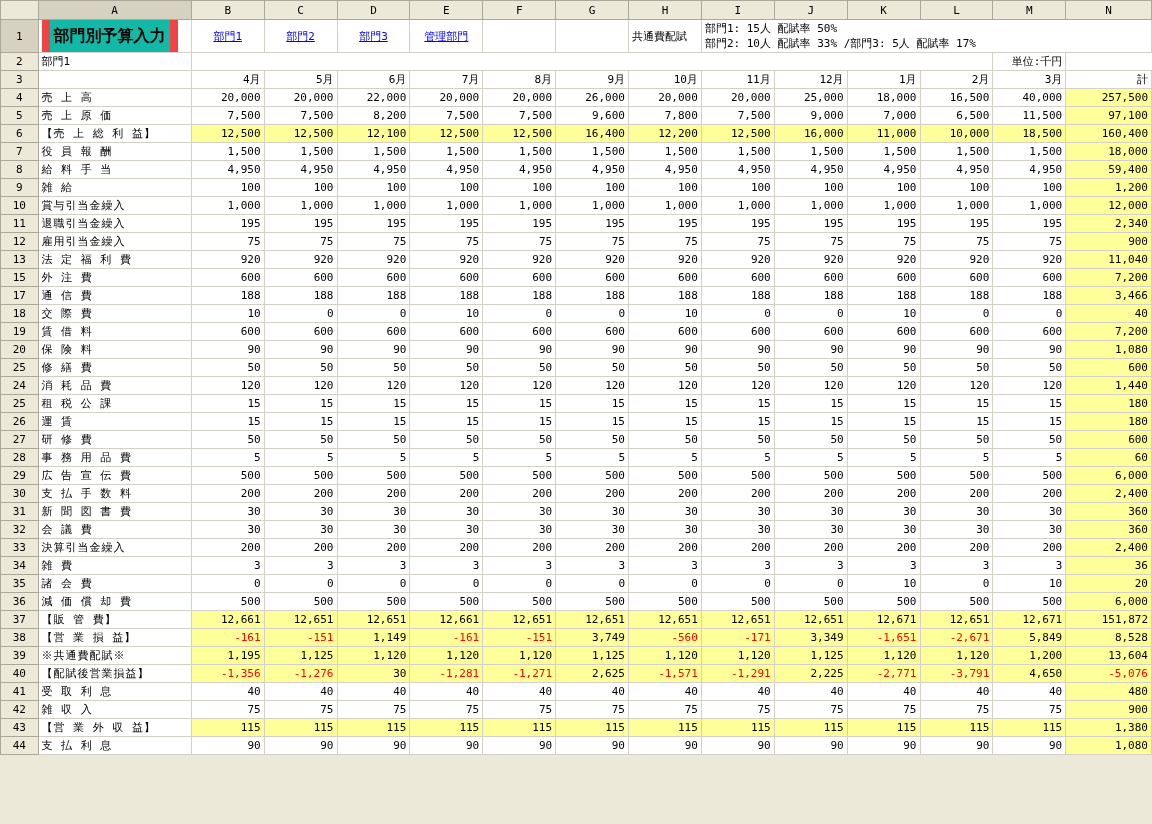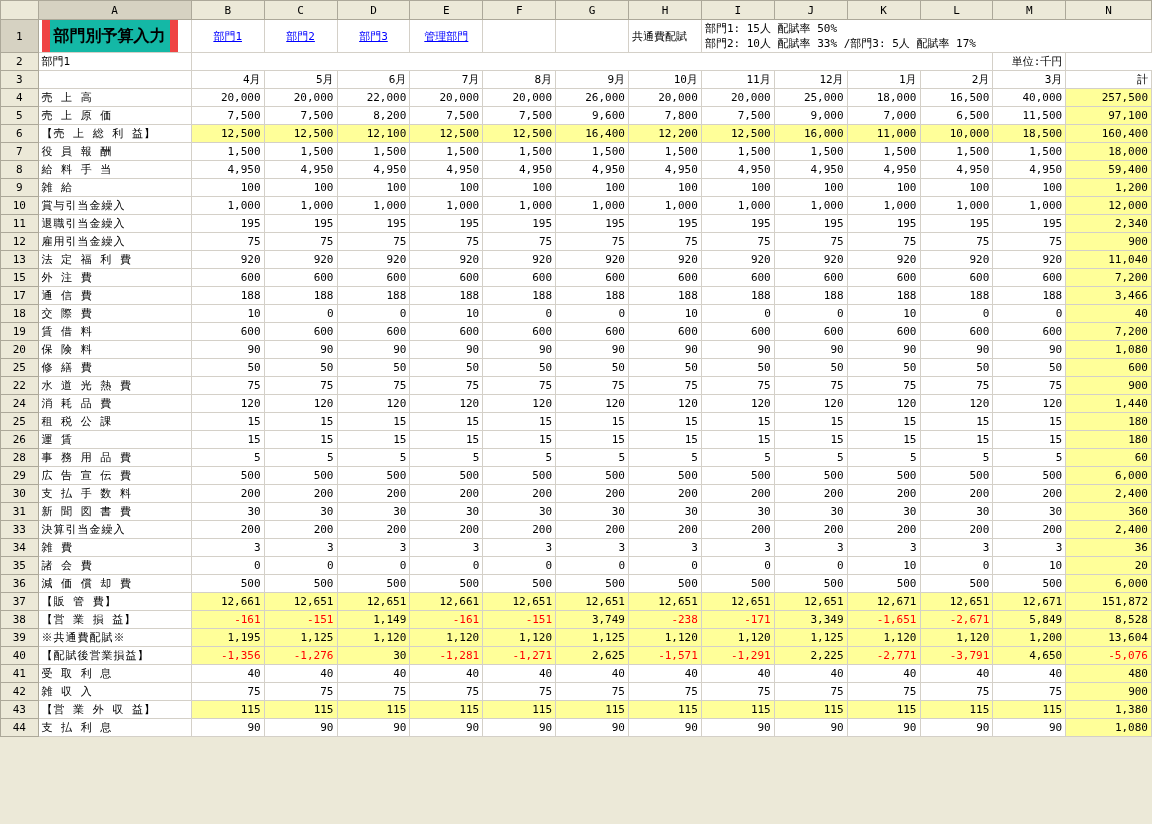--- a/index.html
+++ b/index.html
@@ -346,37 +346,20 @@
         <td class="num">50</td>
         <td class="num">50</td>
         <td class="num">50</td>
         <td class="num">50</td>
         <td class="num">50</td>
         <td class="num">50</td>
         <td class="num">50</td>
         <td class="num yel">600</td>
       </tr>
       <tr>
-        <td class="rowhdr">22</td>
-        <td class="lbl">水 道 光 熱 費</td>
-        <td class="num">75</td>
-        <td class="num">75</td>
-        <td class="num">75</td>
-        <td class="num">75</td>
-        <td class="num">75</td>
-        <td class="num">75</td>
-        <td class="num">75</td>
-        <td class="num">75</td>
-        <td class="num">75</td>
-        <td class="num">75</td>
-        <td class="num">75</td>
-        <td class="num">75</td>
-        <td class="num yel">900</td>
-      </tr>
-      <tr>
         <td class="rowhdr">24</td>
         <td class="lbl">消 耗 品 費</td>
         <td class="num">120</td>
         <td class="num">120</td>
         <td class="num">120</td>
         <td class="num">120</td>
         <td class="num">120</td>
         <td class="num">120</td>
         <td class="num">120</td>
         <td class="num">120</td>
@@ -414,20 +397,37 @@
         <td class="num">15</td>
         <td class="num">15</td>
         <td class="num">15</td>
         <td class="num">15</td>
         <td class="num">15</td>
         <td class="num">15</td>
         <td class="num">15</td>
         <td class="num yel">180</td>
       </tr>
       <tr>
+        <td class="rowhdr">27</td>
+        <td class="lbl">研  修  費</td>
+        <td class="num">50</td>
+        <td class="num">50</td>
+        <td class="num">50</td>
+        <td class="num">50</td>
+        <td class="num">50</td>
+        <td class="num">50</td>
+        <td class="num">50</td>
+        <td class="num">50</td>
+        <td class="num">50</td>
+        <td class="num">50</td>
+        <td class="num">50</td>
+        <td class="num">50</td>
+        <td class="num yel">600</td>
+      </tr>
+      <tr>
         <td class="rowhdr">28</td>
         <td class="lbl">事 務 用 品 費</td>
         <td class="num">5</td>
         <td class="num">5</td>
         <td class="num">5</td>
         <td class="num">5</td>
         <td class="num">5</td>
         <td class="num">5</td>
         <td class="num">5</td>
         <td class="num">5</td>
@@ -467,20 +467,37 @@
         <td class="num">200</td>
         <td class="num">200</td>
         <td class="num">200</td>
         <td class="num">200</td>
         <td class="num">200</td>
         <td class="num yel">2,400</td>
       </tr>
       <tr>
         <td class="rowhdr">31</td>
         <td class="lbl">新 聞 図 書 費</td>
+        <td class="num">30</td>
+        <td class="num">30</td>
+        <td class="num">30</td>
+        <td class="num">30</td>
+        <td class="num">30</td>
+        <td class="num">30</td>
+        <td class="num">30</td>
+        <td class="num">30</td>
+        <td class="num">30</td>
+        <td class="num">30</td>
+        <td class="num">30</td>
+        <td class="num">30</td>
+        <td class="num yel">360</td>
+      </tr>
+      <tr>
+        <td class="rowhdr">32</td>
+        <td class="lbl">会  議  費</td>
         <td class="num">30</td>
         <td class="num">30</td>
         <td class="num">30</td>
         <td class="num">30</td>
         <td class="num">30</td>
         <td class="num">30</td>
         <td class="num">30</td>
         <td class="num">30</td>
         <td class="num">30</td>
         <td class="num">30</td>
@@ -575,21 +592,21 @@
       </tr>
       <tr>
         <td class="rowhdr">38</td>
         <td class="lbl">【営  業  損  益】</td>
         <td class="num yel neg">-161</td>
         <td class="num yel neg">-151</td>
         <td class="num yel">1,149</td>
         <td class="num yel neg">-161</td>
         <td class="num yel neg">-151</td>
         <td class="num yel">3,749</td>
-        <td class="num yel neg">-238</td>
+        <td class="num yel neg">-560</td>
         <td class="num yel neg">-171</td>
         <td class="num yel">3,349</td>
         <td class="num yel neg">-1,651</td>
         <td class="num yel neg">-2,671</td>
         <td class="num yel">5,849</td>
         <td class="num yel">8,528</td>
       </tr>
       <tr>
         <td class="rowhdr">39</td>
         <td class="lbl">※共通費配賦※</td>

